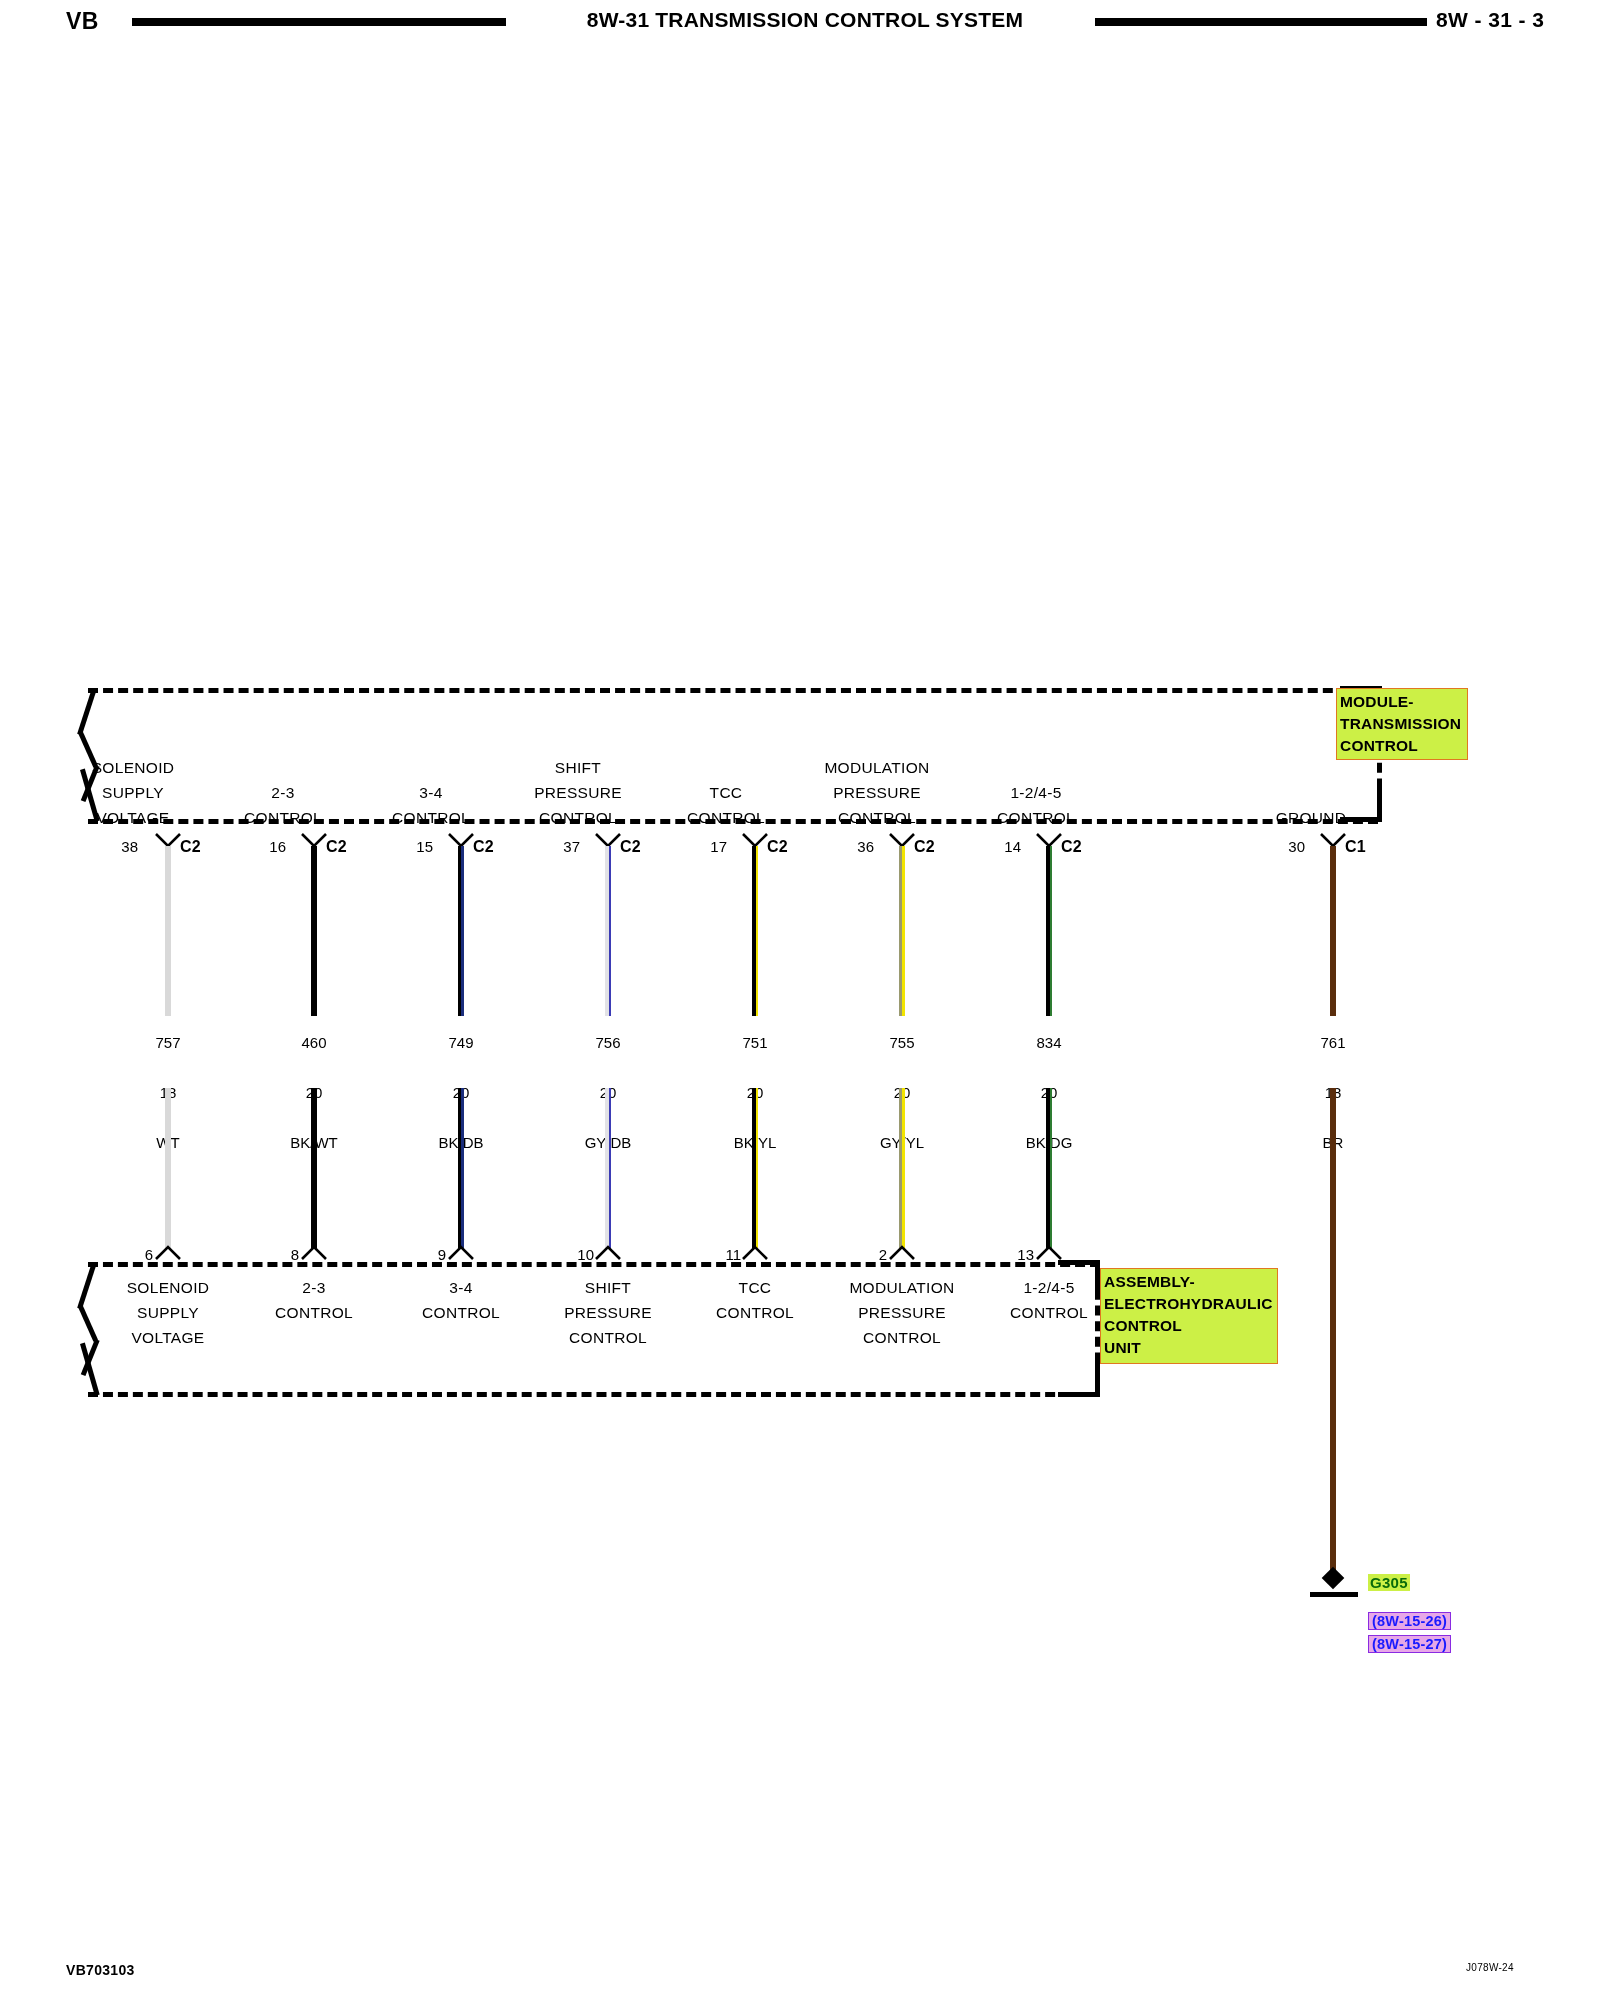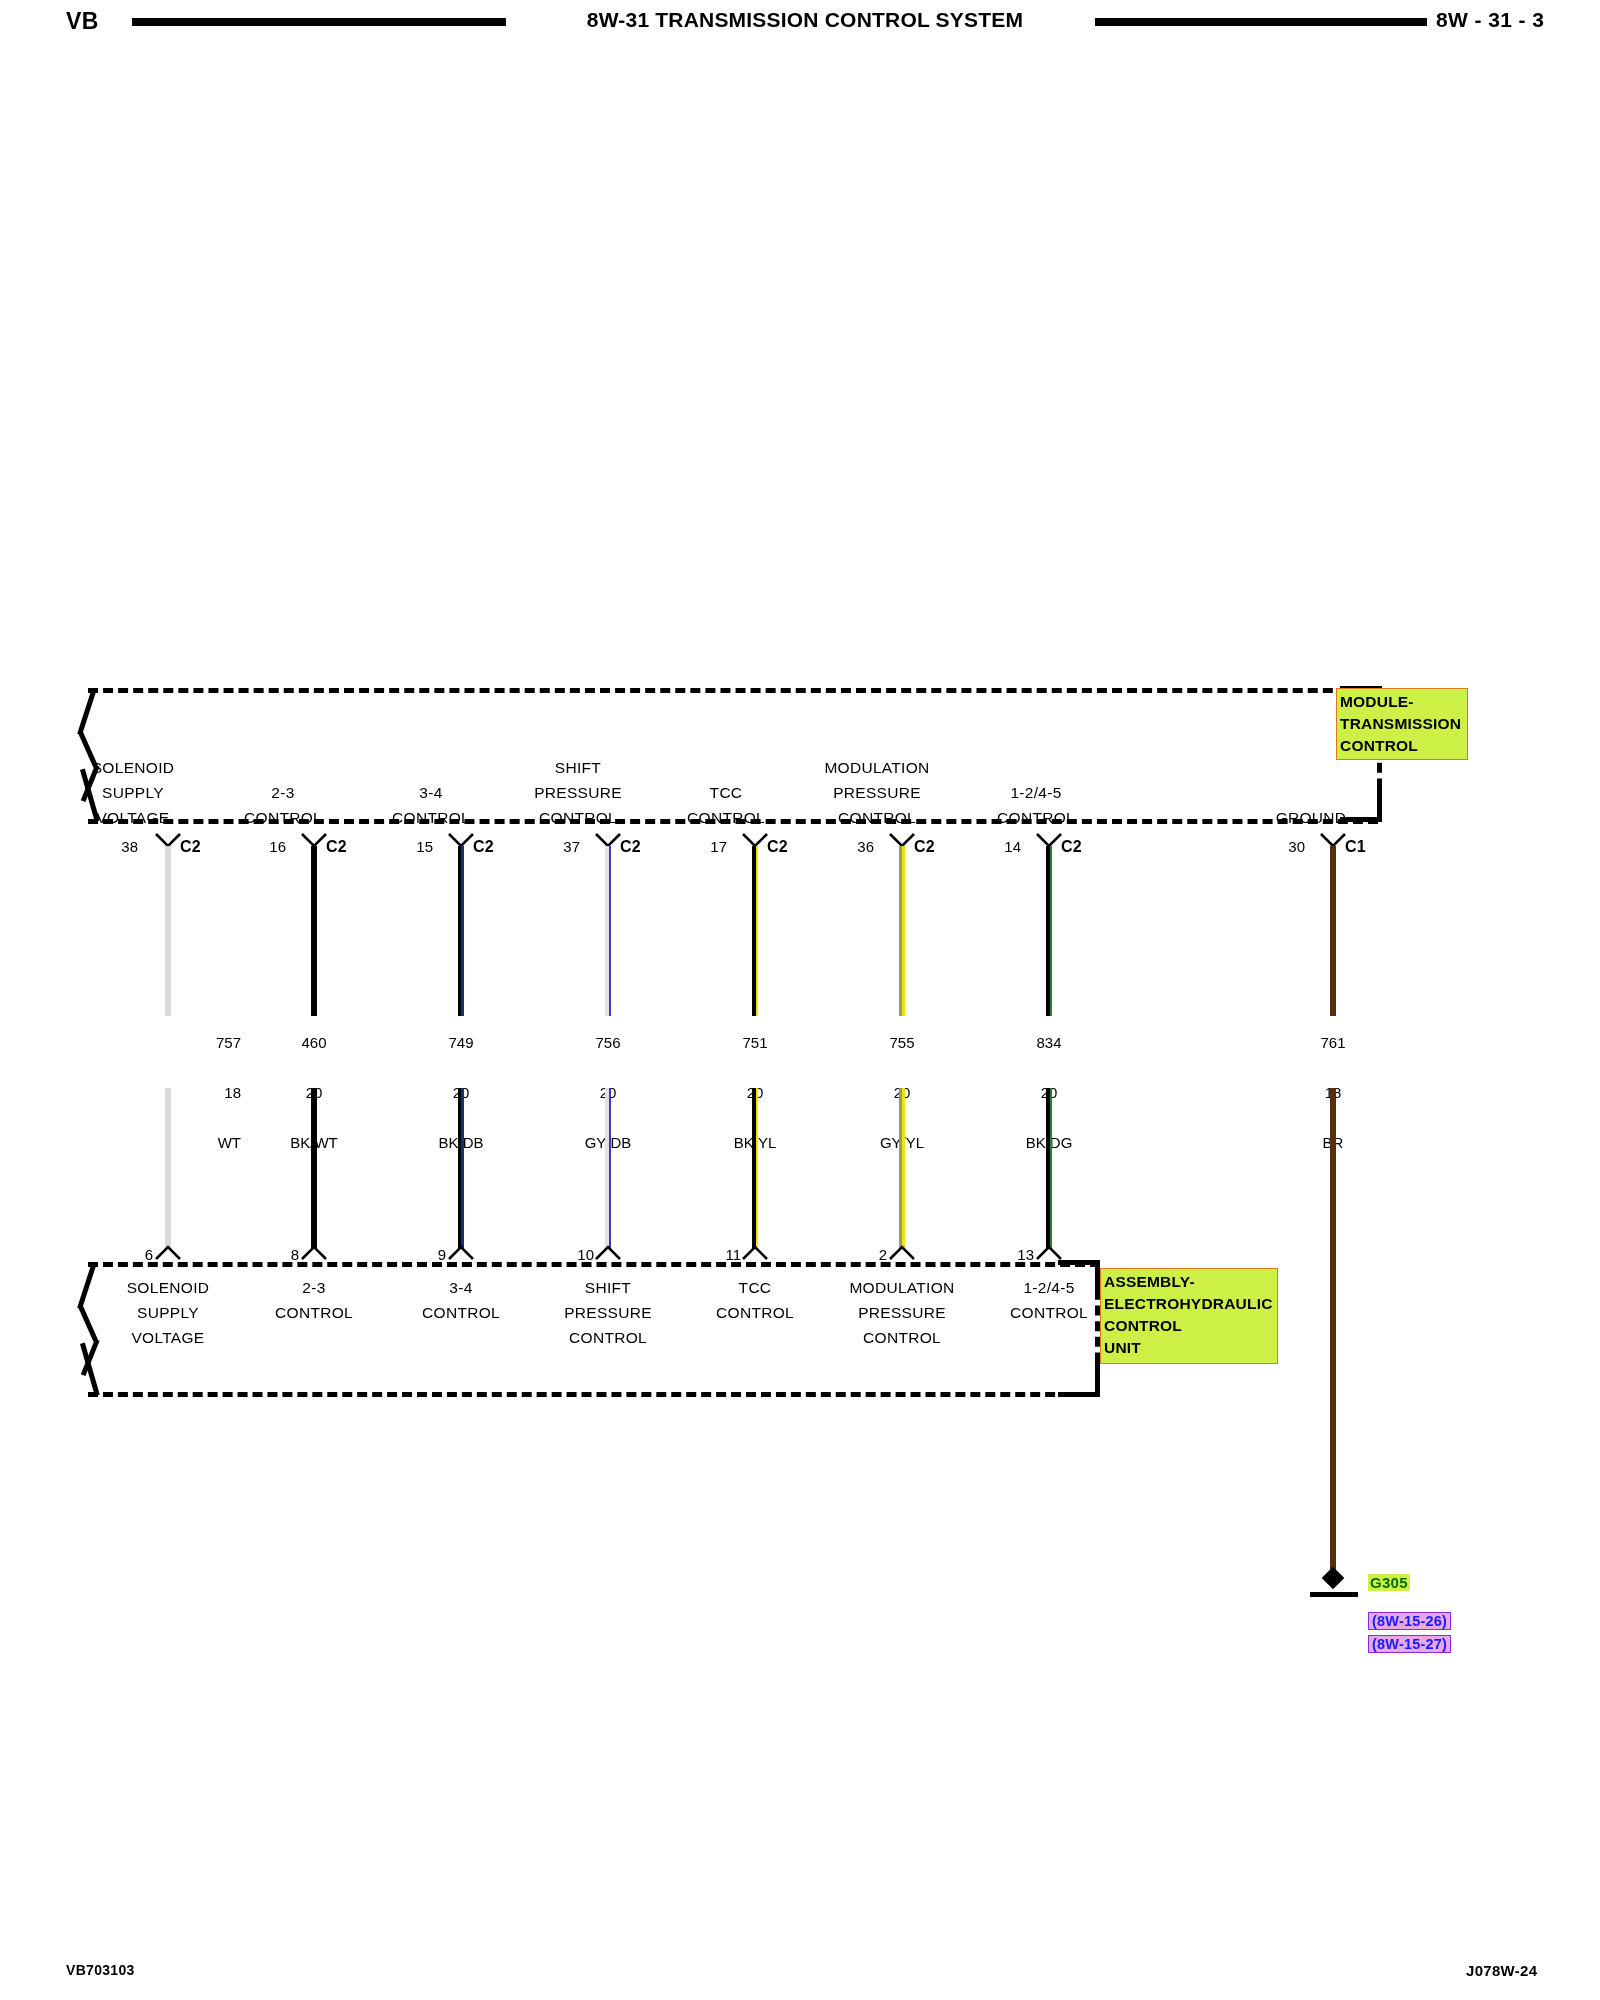--- a/index.html
+++ b/index.html
@@ -63,22 +63,22 @@
   .footer-left {
     position: absolute;
     left: 66px; top: 1962px;
     font-size: 14px;
     font-weight: bold;
     letter-spacing: 0.3px;
   }
   .footer-right {
     position: absolute;
     left: 1466px; top: 1962px;
-    font-size: 15px;
-    font-weight: bold;
+    font-size: 10px;
+    font-weight: normal;
     letter-spacing: 0.3px;
   }
 
   
   .diagram {
     position: absolute;
     left: 0; top: 0;
     width: 1600px; height: 2000px;
   }
 
@@ -312,21 +312,21 @@
   <div class="wire" style="left:605px; top:846px; height:170px; background:#e2e2e6;"></div>
   <div class="wire-stripe" style="left:608.5px; top:846px; height:170px; background:#3b3bb5;"></div>
   <div class="wire" style="left:752px; top:846px; height:170px; background:#000000;"></div>
   <div class="wire-stripe" style="left:755.5px; top:846px; height:170px; background:#f2e400;"></div>
   <div class="wire" style="left:899px; top:846px; height:170px; background:#f2e400;"></div>
   <div class="wire-stripe" style="left:899px; top:846px; height:170px; background:#9a9a70;"></div>
   <div class="wire" style="left:1046px; top:846px; height:170px; background:#000000;"></div>
   <div class="wire-stripe" style="left:1049.5px; top:846px; height:170px; background:#2e7d32;"></div>
   <div class="wire" style="left:1330px; top:846px; height:170px; background:#5a2d0c;"></div>
 
-  <div class="wire-info" style="left:95px; top:1005px; width:146px;text-align:right;">
+  <div class="wire-info" style="left:95px; top:1005px; width:146px;">
     <span>757</span><br>
     <span>18</span><br>
     <span>WT</span>
   </div>
   <div class="wire-info" style="left:241px; top:1005px; width:146px;">
     <span>460</span><br>
     <span>20</span><br>
     <span>BK/WT</span>
   </div>
   <div class="wire-info" style="left:388px; top:1005px; width:146px;">

